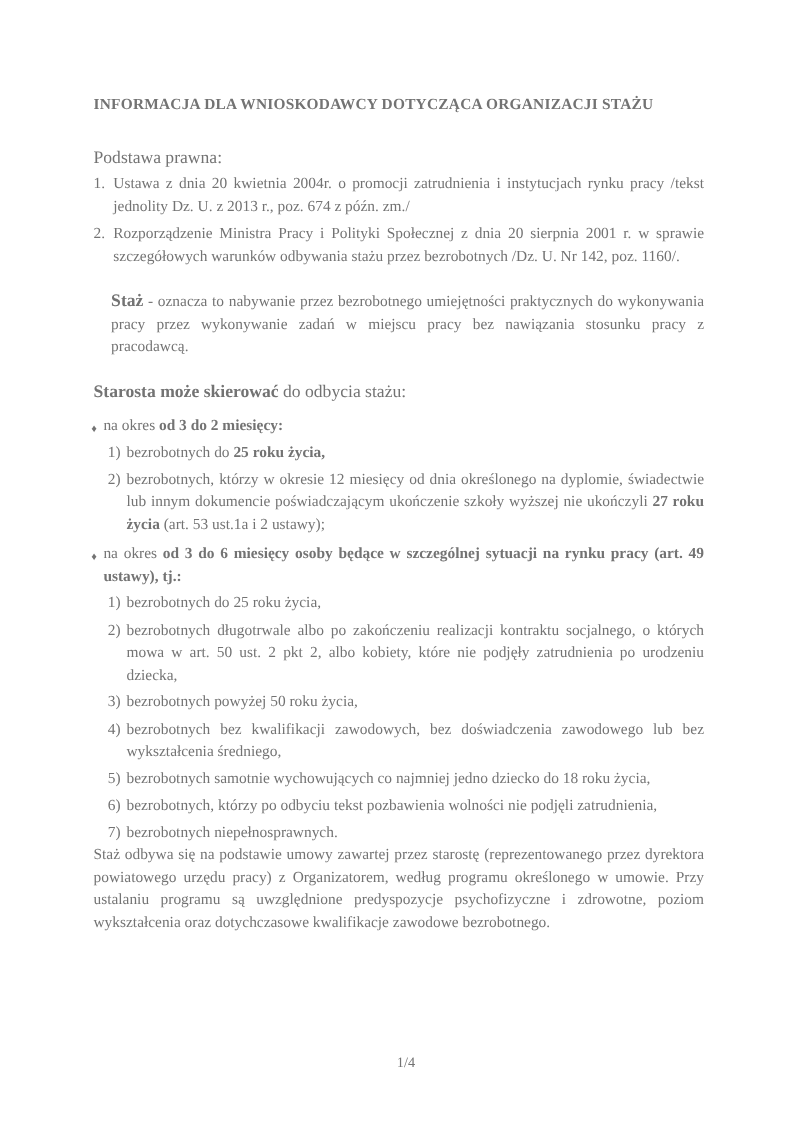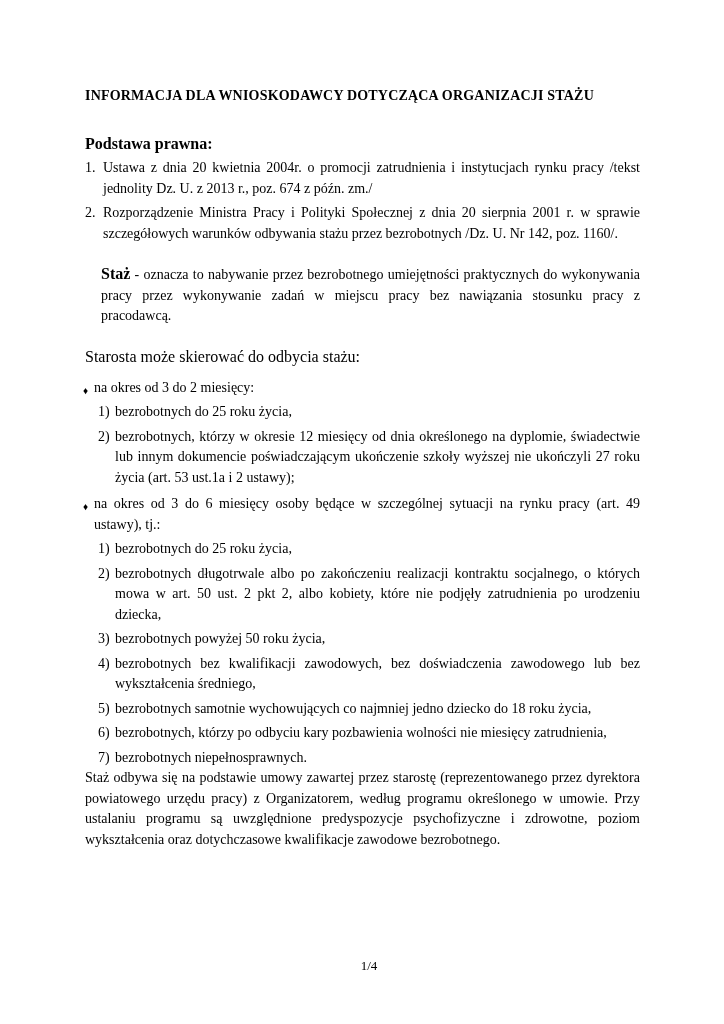--- a/index.html
+++ b/index.html
@@ -4,39 +4,39 @@
 <style>
   html, body { margin: 0; padding: 0; background: #ffffff; }
   .page {
     position: relative;
     width: 724px;
     height: 1024px;
     background: #ffffff;
     box-sizing: border-box;
     padding: 86px 84px 0 85px;
     font-family: "Liberation Serif", serif;
-    color: #000000;
+    color: #737373;
     font-size: 14px;
     line-height: 20.5px;
     overflow: hidden;
   }
   .doc-title {
     font-weight: bold;
     font-size: 14px;
     letter-spacing: 0.2px;
     line-height: 19px;
   }
   .h-section {
     font-size: 16px;
-    font-weight: bold;
+    font-weight: normal;
     line-height: 22px;
     margin: 28px 0 0 0;
   }
   .h-referral { font-weight: normal; margin-top: 19px; }
-  .b { font-weight: normal; }
+  .b { font-weight: bold; }
   .num-item {
     position: relative;
     padding-left: 18px;
     margin-top: 4px;
     text-align: justify;
   }
   .num-item .marker { position: absolute; left: 0; top: 0; }
   .num-item.first { margin-top: 3px; }
   .para { margin: 0; text-align: justify; }
   .def { margin-top: 20px; margin-left: 16px; }
@@ -120,21 +120,21 @@
   <div class="sub-item">
     <span class="marker">3)</span><span>bezrobotnych powyżej 50 roku życia,</span>
   </div>
   <div class="sub-item">
     <span class="marker">4)</span><span>bezrobotnych bez kwalifikacji zawodowych, bez doświadczenia zawodowego lub bez wykształcenia średniego,</span>
   </div>
   <div class="sub-item">
     <span class="marker">5)</span><span>bezrobotnych samotnie wychowujących co najmniej jedno dziecko do 18 roku życia,</span>
   </div>
   <div class="sub-item">
-    <span class="marker">6)</span><span>bezrobotnych, którzy po odbyciu kary pozbawienia wolności nie miesięcy zatrudnienia,</span>
+    <span class="marker">6)</span><span>bezrobotnych, którzy po odbyciu tekst pozbawienia wolności nie podjęli zatrudnienia,</span>
   </div>
   <div class="sub-item">
     <span class="marker">7)</span><span>bezrobotnych niepełnosprawnych.</span>
   </div>
 
   <p class="para closing">Staż odbywa się na podstawie umowy zawartej przez starostę (reprezentowanego przez dyrektora powiatowego urzędu pracy) z Organizatorem, według programu określonego w umowie. Przy ustalaniu programu są uwzględnione predyspozycje psychofizyczne i zdrowotne, poziom wykształcenia oraz dotychczasowe kwalifikacje zawodowe bezrobotnego.</p>
 
   <div class="footer">1/4</div>
 
 </div>

